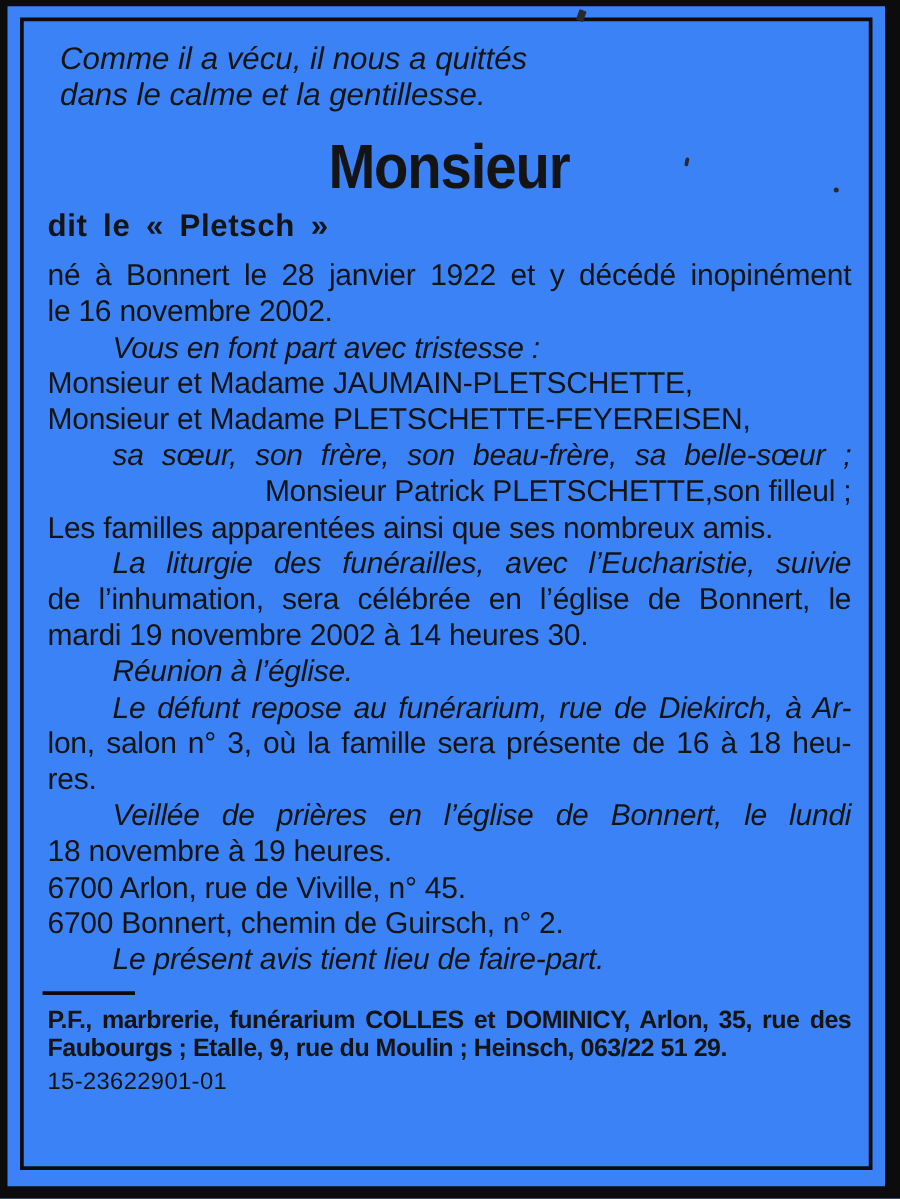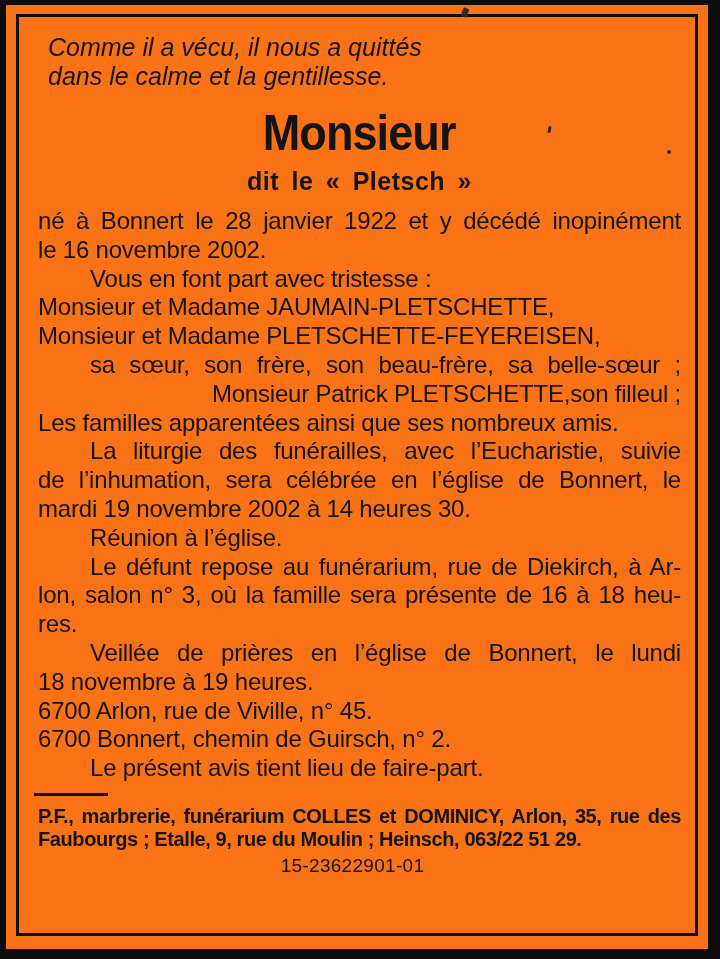--- a/index.html
+++ b/index.html
@@ -6,21 +6,21 @@
   body{
     width:720px;height:959px;
     background:#e9e6dd;
     font-family:"Liberation Sans", sans-serif;
     color:#141414;
     position:relative;
     overflow:hidden;
   }
   .sheet{
     position:absolute;inset:0;
-    background:#f97316;
+    background:#3b82f6;
   }
   
   .frame-outer{
     position:absolute;inset:0;
     border-style:solid;border-color:#0c0c0c;
     border-width:5px 12px 10px 6px;
     pointer-events:none;
   }
   .frame-inner{
     position:absolute;top:14px;right:22px;bottom:23px;left:16px;
@@ -36,44 +36,44 @@
     font-style:italic;
     font-size:25px;line-height:29px;
     padding-left:10px;
     letter-spacing:0px;
   }
   
   .title-block{margin-top:16px;text-align:center;}
   .title-line{line-height:52px;font-weight:bold;font-size:50px;white-space:nowrap;}
   .title-line .cond{display:inline-block;transform:scaleX(0.9);transform-origin:center;letter-spacing:-1px;}
   .subtitle{
-    margin-top:9px;text-align:center;
+    margin-top:9px;text-align:left;
     font-weight:bold;font-size:25px;line-height:26px;
     word-spacing:5px;letter-spacing:0.5px;
   }
   
   .body-block{margin-top:13px;font-size:24px;line-height:28.8px;letter-spacing:-0.2px;}
   .ln{min-height:28.8px;white-space:normal;}
-  .ind{padding-left:52px;}
+  .ind{padding-left:52px;font-style:italic;}
   .st{text-align:justify;text-align-last:justify;}
   .split{display:flex;justify-content:flex-end;}
   
   .divider{
     margin-top:10px;margin-left:-4px;
     width:74px;height:3px;background:#0c0c0c;
   }
   .footer{
     margin-top:9px;
     font-weight:bold;font-size:20px;line-height:23px;letter-spacing:-0.4px;
   }
   .footer .st{text-align:justify;text-align-last:justify;}
   .ref{
     margin-top:5px;
     font-size:19px;line-height:20px;
-    text-align:center;padding-right:14px;letter-spacing:0.3px;
+    text-align:left;padding-right:14px;letter-spacing:0.3px;
   }
   
   .speck{position:absolute;background:#2a2a2a;border-radius:50%;}
   .speck.s1{left:548px;top:126px;width:3px;height:7px;border-radius:2px;transform:rotate(12deg);}
   .speck.s2{left:667px;top:150px;width:4px;height:4px;}
   .speck.s3{left:456px;top:3px;width:6px;height:9px;border-radius:1px;transform:rotate(20deg);}
 </style>
 </head>
 <body>
 

